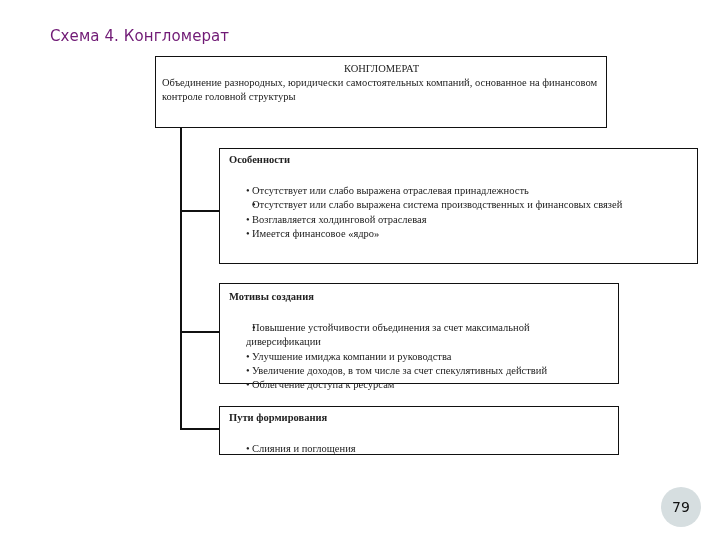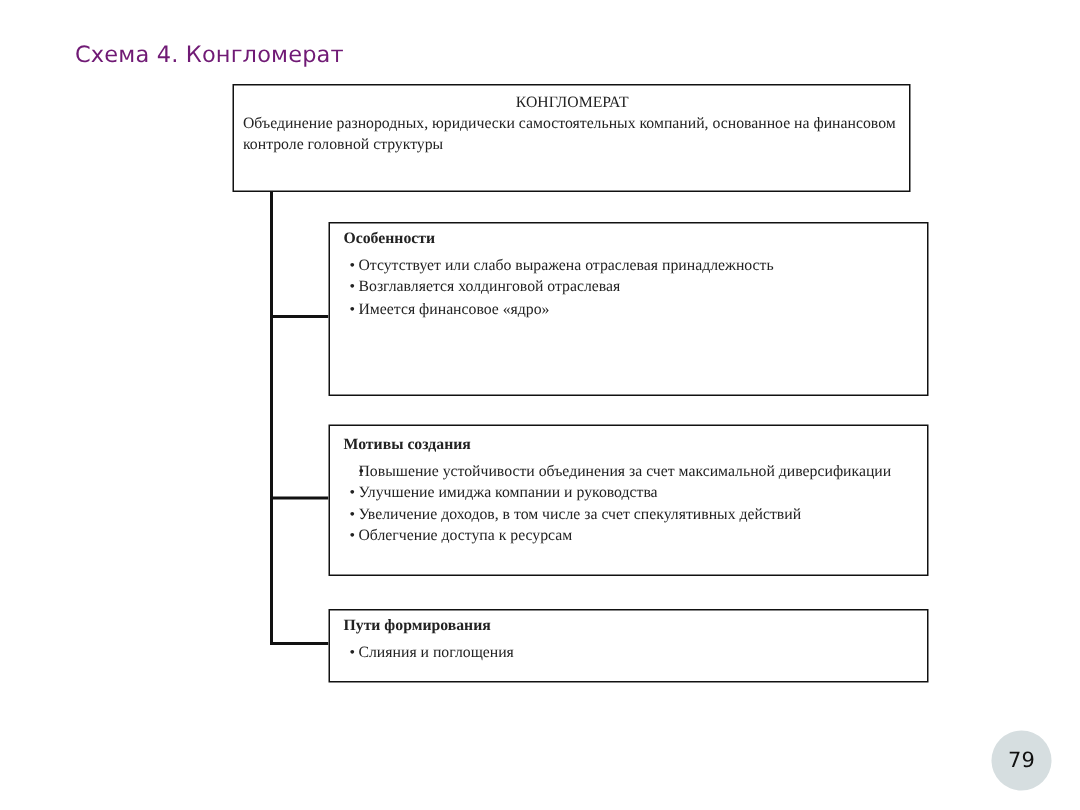--- a/index.html
+++ b/index.html
@@ -1,25 +1,25 @@
 <!DOCTYPE html>
 <html><head>
 <meta charset="utf-8">
 <style>
   html, body { margin:0; padding:0; }
   body { width:720px; height:540px; background:#ffffff; position:relative; overflow:hidden; }
   .title { position:absolute; left:50px; top:27px; font-family:"DejaVu Sans", sans-serif; font-size:15px; color:#701a75; letter-spacing:0.1px; }
   .box { position:absolute; border:1.5px solid #111; background:#fff; box-sizing:border-box; font-family:"Liberation Serif", serif; font-size:10.5px; color:#222; line-height:14.2px; }
   .box .head { font-weight:bold; }
-  .box ul { list-style:none; margin:4px; padding:0; }
+  .box ul { list-style:none; margin:17px; padding:0; }
   .box li { position:relative; padding-left:6px; }
   .box li::before { content:"\2022"; position:absolute; left:0; top:0; }
   #box-main { left:155px; top:56px; width:452px; height:72px; padding:5px 5px 0 6px; }
   #box-main .center { text-align:center; }
-  #box-features { left:219px; top:148px; width:400px; height:116px; padding:4px 8px 0 9px; }
+  #box-features { left:219px; top:148px; width:479px; height:116px; padding:4px 8px 0 9px; }
   #box-motives { left:219px; top:283px; width:400px; height:101px; padding:6px 8px 0 9px; }
   #box-paths { left:219px; top:406px; width:400px; height:49px; padding:4px 8px 0 9px; }
   .line { position:absolute; background:#111; }
   .page-num { position:absolute; left:661px; top:487px; width:40px; height:40px; border-radius:50%; background:#d6dee0; display:flex; align-items:center; justify-content:center; font-family:"DejaVu Sans", sans-serif; font-size:14px; color:#111; }
 </style>
 </head>
 <body>
 
 <div class="title">Схема 4. Конгломерат</div>
 
@@ -30,20 +30,21 @@
 
 <div class="box" id="box-main">
   <div class="center">КОНГЛОМЕРАТ</div>
   <div>Объединение разнородных, юридически самостоятельных компаний, основанное на финансовом контроле головной структуры</div>
 </div>
 
 <div class="box" id="box-features">
   <div class="head">Особенности</div>
   <ul>
     <li>Отсутствует или слабо выражена отраслевая принадлежность</li>
+    <li style="padding-left:0; text-indent:6px;">Отсутствует или слабо выражена система производственных и финансовых связей</li>
     <li>Возглавляется холдинговой отраслевая</li>
     <li>Имеется финансовое «ядро»</li>
   </ul>
 </div>
 
 <div class="box" id="box-motives">
   <div class="head">Мотивы создания</div>
   <ul>
     <li style="padding-left:0; text-indent:6px;">Повышение устойчивости объединения за счет максимальной диверсификации</li>
     <li>Улучшение имиджа компании и руководства</li>

